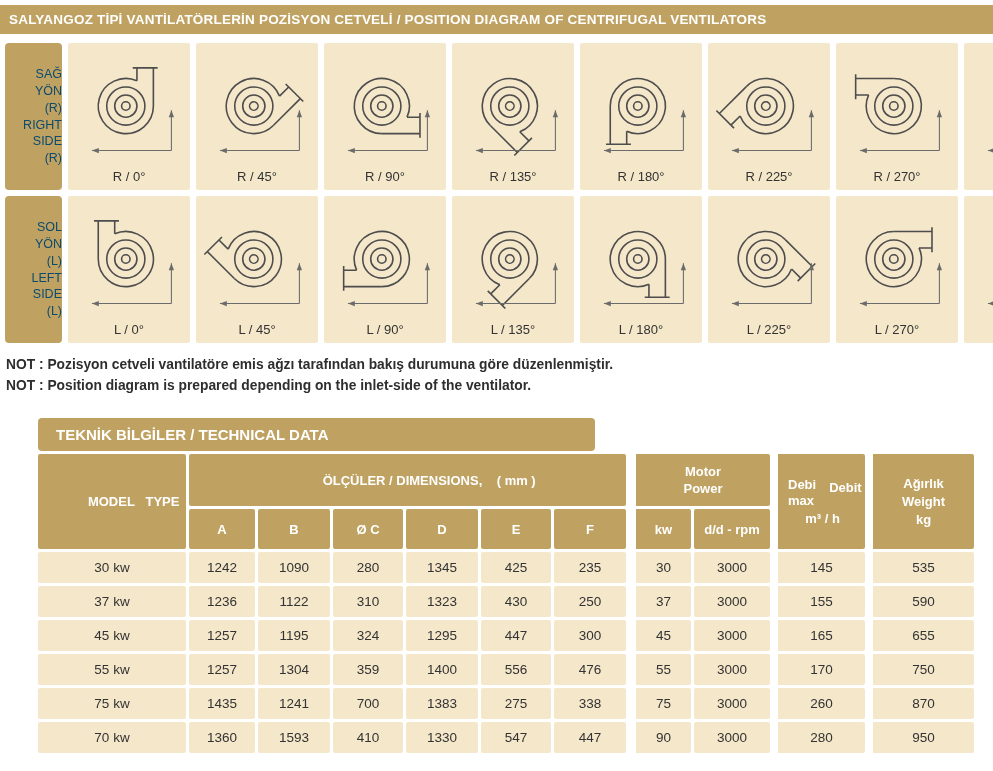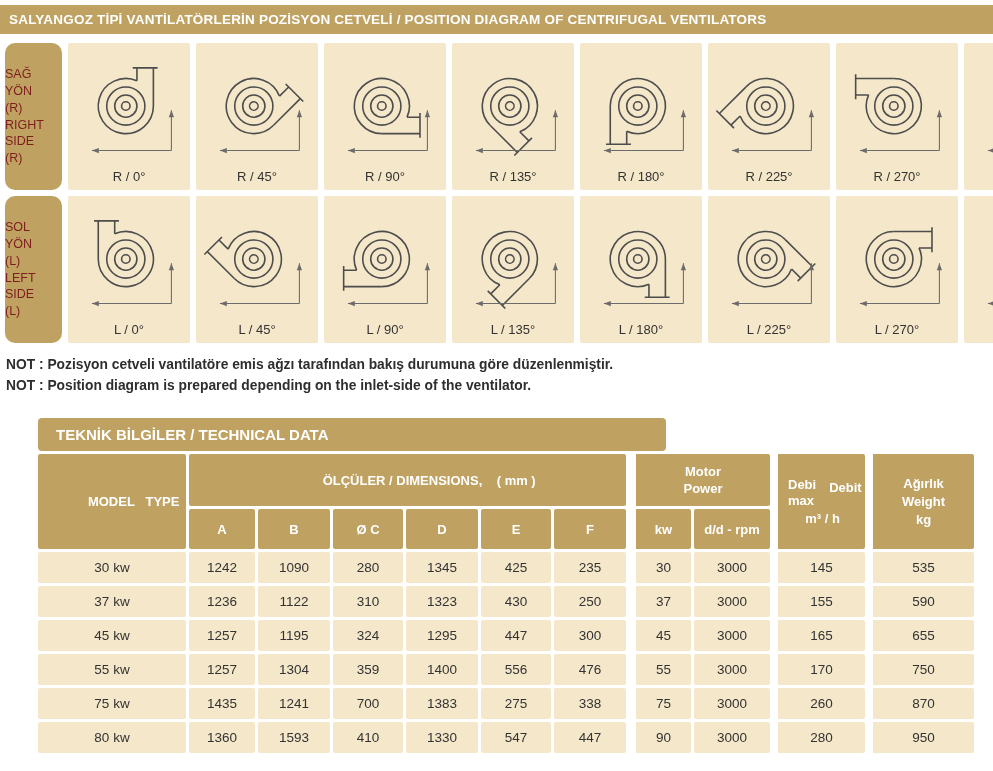--- a/index.html
+++ b/index.html
@@ -5,35 +5,35 @@
   * { margin:0; padding:0; box-sizing:border-box; }
   html,body { width:993px; height:771px; }
   body { background:#fff; font-family:"Liberation Sans", sans-serif; color:#333; overflow:hidden; }
   .page { width:993px; height:771px; padding-top:5px; }
 
   .banner { width:993px; height:29px; background:var(--header-bg,#BFA261); color:#fff;
             font-weight:bold; font-size:13.5px; display:flex; align-items:center;
             padding-left:9px; letter-spacing:.2px; }
 
   .pos-grid { margin:9px 5px 0 5px; display:grid; grid-template-columns:57px repeat(8,1fr); gap:6px; }
-  .side-label { background:var(--header-bg,#BFA261); color:#7f1d1d; display:flex; flex-direction:column;
-                align-items:flex-start; justify-content:center; font-size:12.5px; line-height:1.35; border-radius:10px; }
+  .side-label { background:var(--header-bg,#BFA261); color:#0c4a6e; display:flex; flex-direction:column;
+                align-items:flex-end; justify-content:center; font-size:12.5px; line-height:1.35; border-radius:4px; }
   .pos-cell { background:var(--cell-bg,#F5E7C9); border-radius:2px; display:flex; flex-direction:column;
               align-items:center; padding:3px 8px 1px; }
   .fan { width:106px; height:118px; display:block; }
   .fan .fg circle, .fan .fg path { fill:none; stroke:var(--line,#4d4d4d); stroke-width:1.5; }
   .fan .dim { fill:none; stroke:#6b6b6b; stroke-width:1; }
   .fan .dima { fill:#6b6b6b; }
   .pos-label { height:25px; display:flex; align-items:center; font-size:13px; color:#333; }
 
   .notes { margin:12px 5px 0 6px; }
   .note { font-weight:bold; font-size:13.8px; color:#2e2e2e; line-height:1.5; }
 
   .tech { margin:22px 0 0 38px; }
-  .tech-title { width:628px; height:33px; background:var(--header-bg,#BFA261); border-radius:4px;
+  .tech-title { width:557px; height:33px; background:var(--header-bg,#BFA261); border-radius:4px;
                 color:#fff; font-weight:bold; font-size:15px; display:flex; align-items:center; padding-left:18px; }
   table.tech-table { border-collapse:separate; border-spacing:3px; margin-left:-3px; table-layout:fixed; }
   .tech-table th { background:var(--header-bg,#BFA261); color:#fff; font-size:13px; font-weight:bold;
                    border-radius:2px; text-align:center; vertical-align:middle; }
   .tech-table td { background:var(--cell-bg,#F5E7C9); color:#333; font-size:13.5px; text-align:center;
                    vertical-align:middle; height:31px; border-radius:2px; }
   tr.head-1 > th { height:52px; }
   tr.head-2 > th { height:40px; }
   th.pre, th.pre span { white-space:pre; }
   th.gap-lg, td.gap-lg { border-left:7px solid #fff; }
@@ -436,21 +436,21 @@
             <td>700</td>
             <td>1383</td>
             <td>275</td>
             <td>338</td>
             <td class="gap-lg">75</td>
             <td>3000</td>
             <td class="gap-sm">260</td>
             <td class="gap-sm">870</td>
           </tr>
           <tr>
-            <td>80 kw</td>
+            <td>70 kw</td>
             <td>1360</td>
             <td>1593</td>
             <td>410</td>
             <td>1330</td>
             <td>547</td>
             <td>447</td>
             <td class="gap-lg">90</td>
             <td>3000</td>
             <td class="gap-sm">280</td>
             <td class="gap-sm">950</td>

